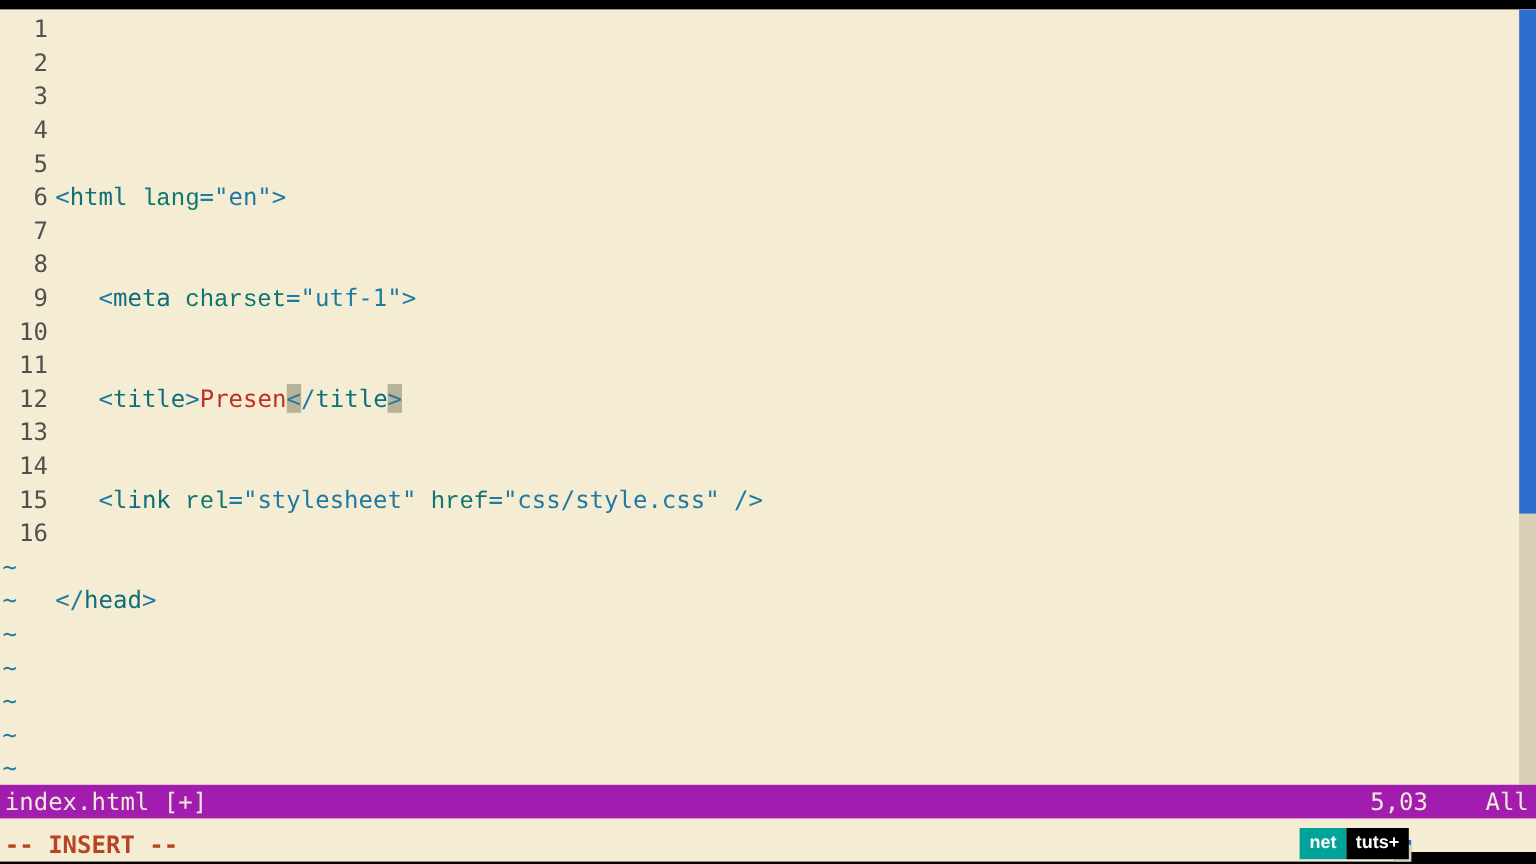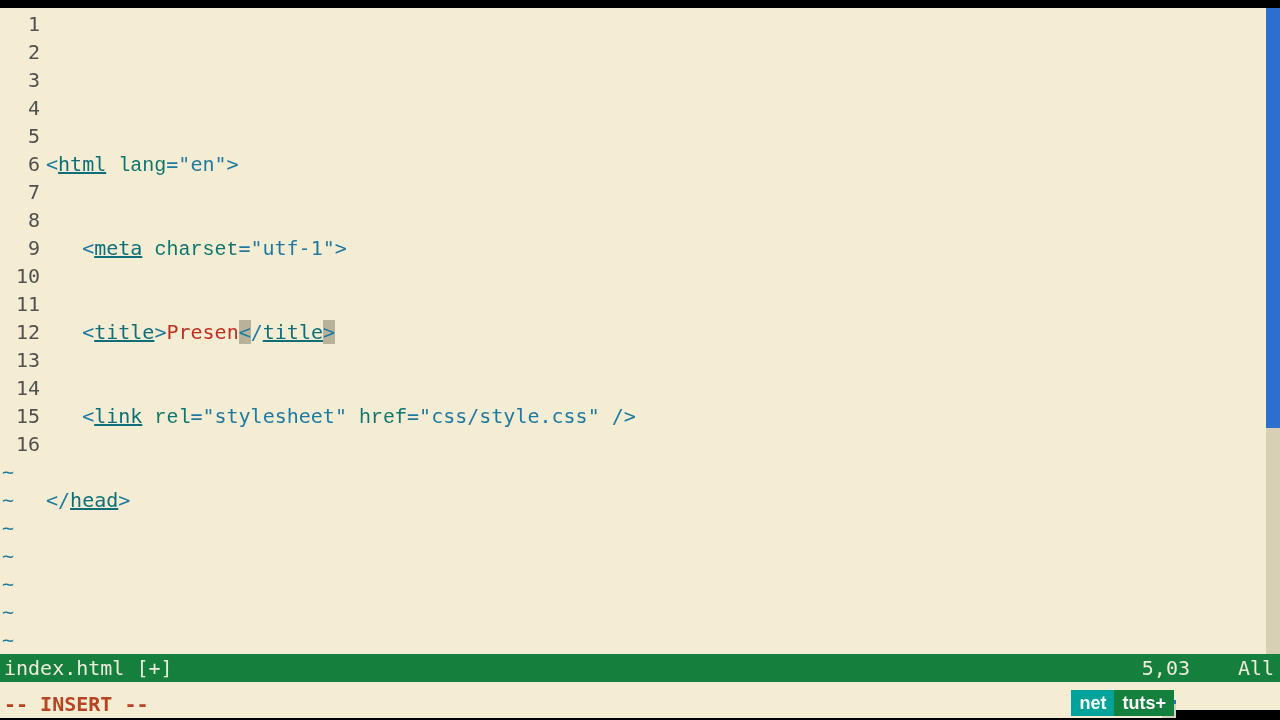--- a/index.html
+++ b/index.html
@@ -36,29 +36,29 @@
     text-align:left;
     padding-left:2px;
   }
   .code-lines {
     position:absolute; left:46px; top:2px; right:14px;
     white-space:pre;
   }
   .code-lines .line { height:28px; }
   .dt  { color:#8a1a54; }   
   .ang { color:#1f7aa3; }   
-  .tag { color:#0e6f7a;text-decoration:underline; }   
+  .tag { color:#0e6f7a; }   
   .attr{ color:#0f766e;font-family:Liberation Mono, monospace; }   
   .eq  { color:#1f7aa3; }
   .str { color:#1f7aa3; }   
   .txt { color:#c03020;text-align:right; }   
   .hl  { background:#b8b29a; }
   .statusbar {
     position:absolute; left:0; top:646px; width:1280px; height:28px;
-    background:#15803d; color:#f0eadb;
+    background:#a21caf; color:#f0eadb;
     line-height:28px;
   }
   .status-file { position:absolute; left:4px; }
   .status-pos  { position:absolute; right:90px; }
   .status-all  { position:absolute; right:6px; }
   .modeline {
     position:absolute; left:0; top:682px; width:1176px; height:28px;
     background:#f4ecd3;
     line-height:28px;
   }
@@ -79,24 +79,24 @@
     position:absolute; right:0; bottom:0; width:14px; height:14px;
     background:#d8d0b4;
     display:flex; align-items:center; justify-content:center;
     color:#2d6fd1; font-size:11px;
   }
   .logo {
     position:absolute; right:2px; bottom:2px;
     height:26px;
     display:flex; align-items:stretch;
     font-family:"Arial", sans-serif;
-    font-size:18px; font-weight:bold; color:#fff;
+    font-size:15px; font-weight:bold; color:#fff;
   }
   .logo .net  { background:#00a39a; padding:2px 8px; display:flex; align-items:center; }
-  .logo .tuts { background:#15803d; padding:2px 8px; display:flex; align-items:center; }
+  .logo .tuts { background:#000000; padding:2px 8px; display:flex; align-items:center; }
 </style>
 </head>
 <body>
 
 <div class="letterbox-top"></div>
 <div class="letterbox-bottom"></div>
 
 <div class="editor-frame">
 
   <div class="code-area">

